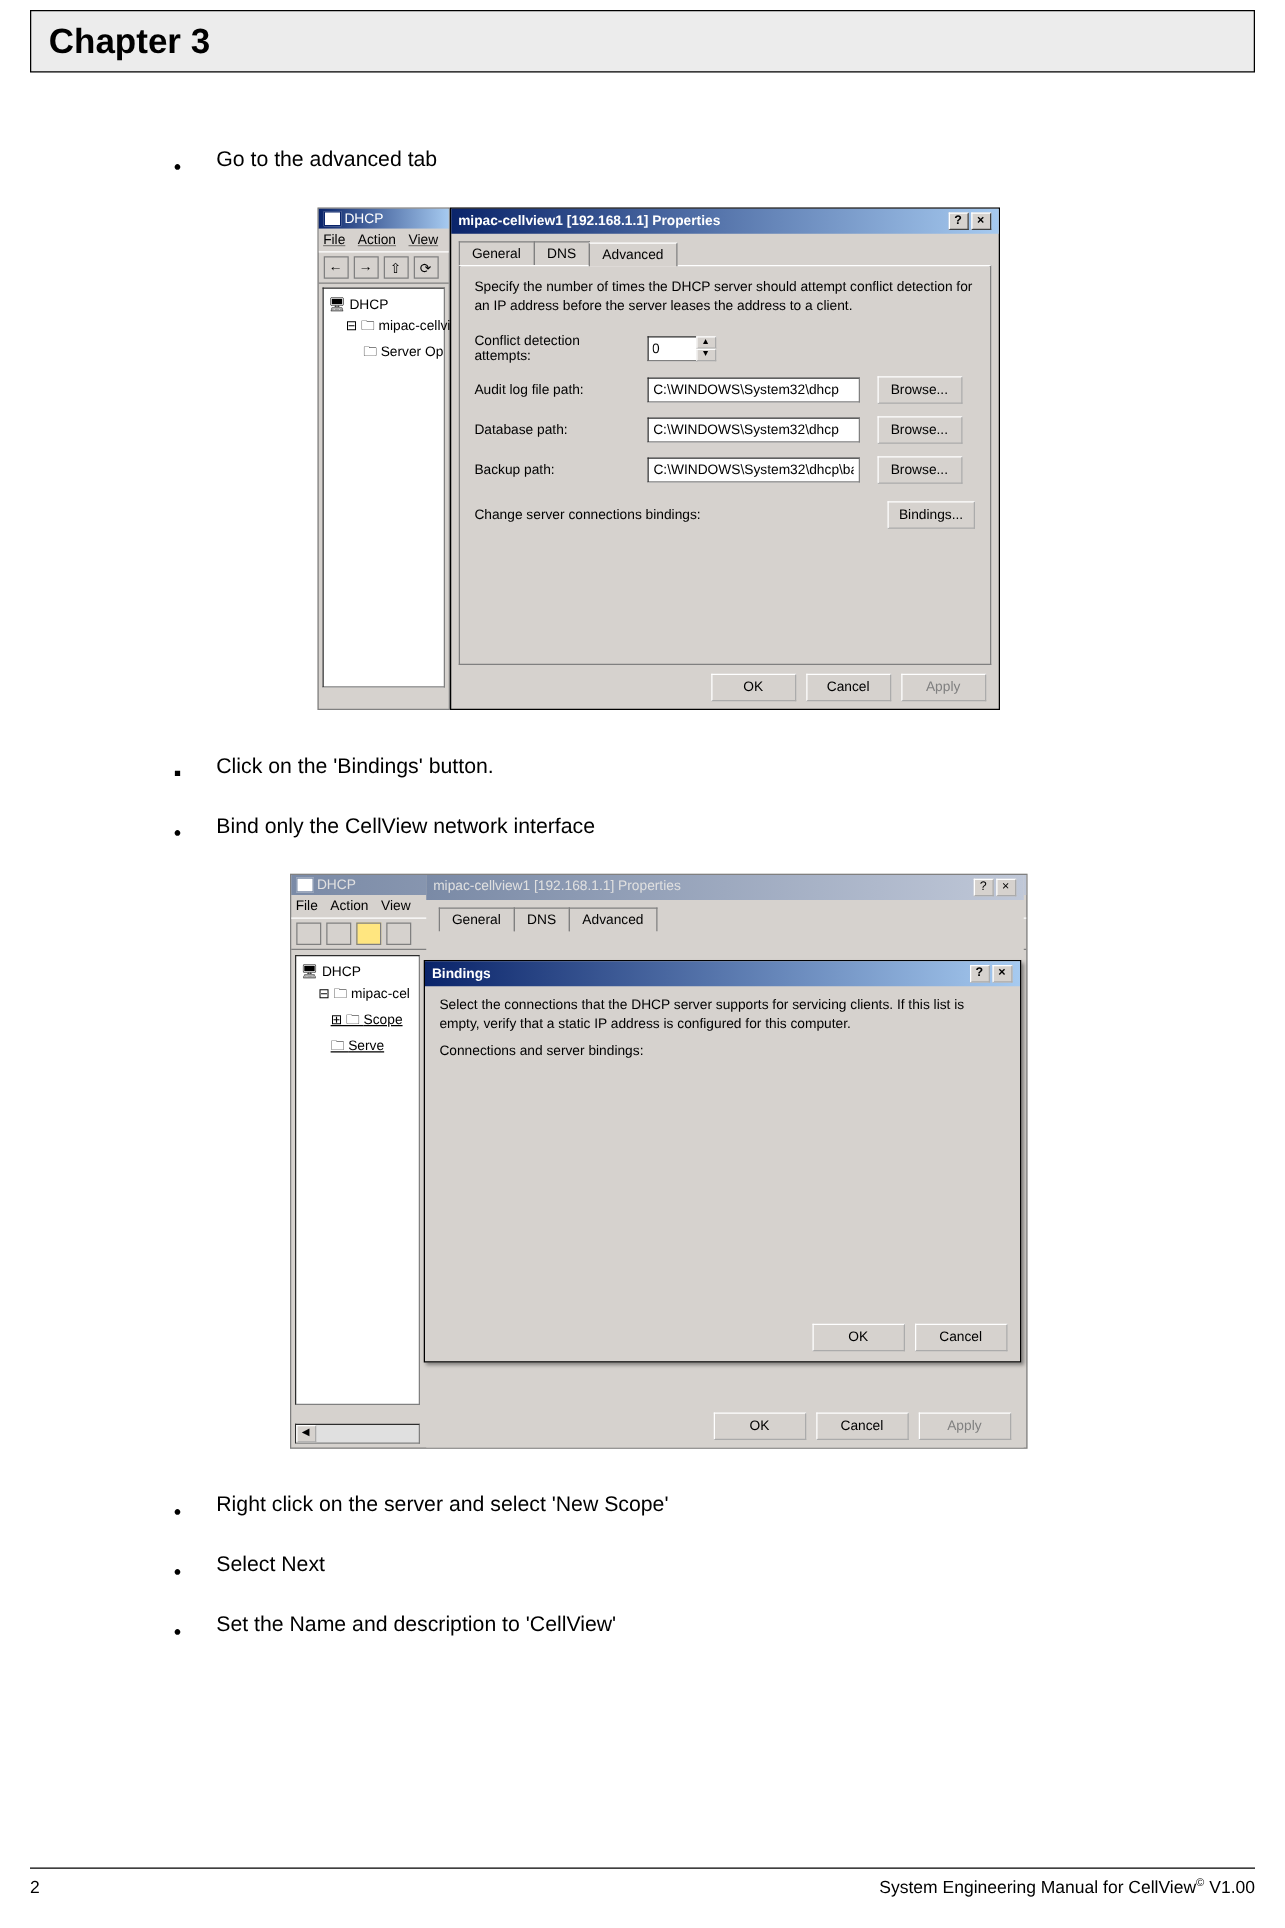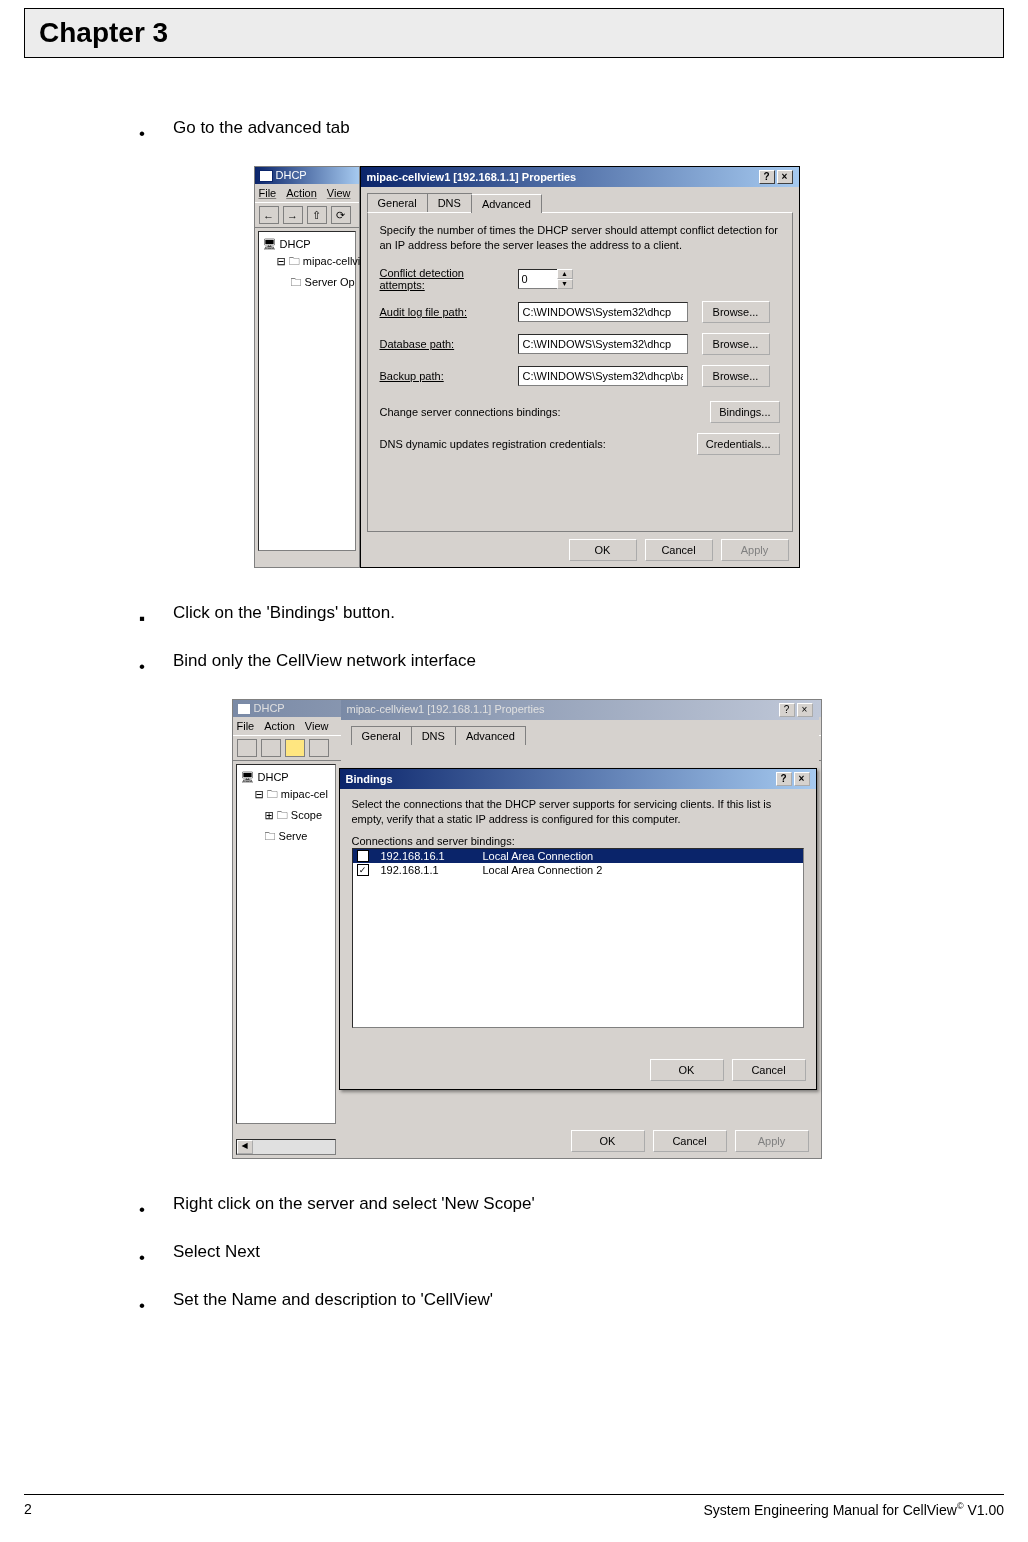--- a/index.html
+++ b/index.html
@@ -30,21 +30,21 @@
 .dlg1 { position:absolute; left:106px; top:0; width:440px; height:402px; background:#d6d2ce; border:1px solid #000; }
 .dlg1 .titlebar { background: linear-gradient(to right,#0a246a,#a6caf0); color:#fff; padding:3px 6px; font-weight:bold; font-size:11px; display:flex; justify-content:space-between; align-items:center; }
 .dlg1 .sysbtns { display:flex; gap:2px; }
 .dlg1 .sysbtn { width:16px; height:14px; background:#d6d2ce; border:1px solid #fff; border-right-color:#404040; border-bottom-color:#404040; font-size:10px; text-align:center; line-height:12px; color:#000; }
 .dlg1 .tabs { display:flex; padding:6px 6px 0 6px; }
 .dlg1 .tab { padding:3px 10px; border:1px solid #808080; border-bottom:none; background:#d6d2ce; margin-right:-1px; font-size:11px; }
 .dlg1 .tab.active { background:#d6d2ce; position:relative; top:1px; z-index:2; border-top:1px solid #fff; }
 .dlg1 .tabbody { margin:0 6px 6px 6px; border:1px solid #808080; border-top:1px solid #fff; padding:10px 12px 14px 12px; height:320px; position:relative; }
 .dlg1 .intro { font-size:11px; line-height:1.35; margin-bottom:14px; }
 .dlg1 .row { display:flex; align-items:center; margin-bottom:10px; gap:8px; }
-.dlg1 .row label { width:130px; font-size:11px;text-decoration:underline; }
+.dlg1 .row label { width:130px; font-size:11px; }
 .dlg1 .spinner { display:flex; align-items:center; }
 .dlg1 .spinner input { width:40px; height:20px; border:1px inset #808080; padding:1px 3px; font-size:11px; }
 .dlg1 .spinbtns { display:flex; flex-direction:column; margin-left:-1px; }
 .dlg1 .spinbtns button { width:16px; height:10px; font-size:7px; line-height:6px; border:1px outset #fff; background:#d6d2ce; padding:0; }
 .dlg1 .textpath { height:20px; border:1px inset #808080; padding:1px 4px; background:#fff; font-size:11px; width:170px; }
 .dlg1 .btn { height:22px; border:1px outset #fff; background:#d6d2ce; font-size:11px; padding:0 8px; min-width:68px; }
 .dlg1 .row .btn { margin-left:6px; }
 .dlg1 .dlg-footer { position:absolute; bottom:6px; right:10px; display:flex; gap:8px; }
 .dlg1 .dlg-footer .btn.disabled { color:#808080; }
 .dlg1 .twoline { display:flex; justify-content:space-between; align-items:center; margin-bottom:10px; }
@@ -53,21 +53,21 @@
 
 .shot2 { display:inline-block; width:590px; height:460px; position:relative; font-family:"MS Sans Serif",Tahoma,sans-serif; font-size:11px; text-align:left; }
 .mmc2 { position:absolute; left:0; top:0; width:590px; height:460px; background:#d6d2ce; border:1px solid #808080; }
 .mmc2 .title { background: linear-gradient(to right,#7a8aa6,#c0c8d8); color:#e0e0e0; padding:2px 4px; font-size:11px; }
 .mmc2 .menubar { display:flex; gap:10px; padding:3px 4px; font-size:11px; }
 .mmc2 .toolbar { display:flex; gap:4px; padding:3px 4px; border-top:1px solid #fff; border-bottom:1px solid #808080; }
 .mmc2 .tb-btn { width:20px; height:18px; border:1px solid #808080; background:#d6d2ce; }
 .mmc2 .left { position:absolute; left:3px; top:64px; width:100px; bottom:34px; background:#fff; border:1px inset #808080; padding:4px; }
 .mmc2 .tree-item { white-space:nowrap; margin:2px 0; font-size:11px; }
 .mmc2 .tree-indent1 { padding-left:14px; }
-.mmc2 .tree-indent2 { padding-left:24px; }
+.mmc2 .tree-indent2 { padding-left:24px;text-decoration:underline; }
 .mmc2 .dlg2back { position:absolute; left:108px; top:0; right:2px; height:458px; background:#d6d2ce; }
 .mmc2 .backtitle { background: linear-gradient(to right,#7a8aa6,#c0c8d8); color:#e0e0e0; padding:3px 6px; font-size:11px; display:flex; justify-content:space-between; }
 .mmc2 .backtitle .sysbtns { display:flex; gap:2px; }
 .mmc2 .backtitle .sysbtn { width:16px; height:14px; background:#d6d2ce; border:1px outset #fff; font-size:10px; text-align:center; line-height:12px; color:#000; }
 .mmc2 .backtabs { display:flex; padding:6px 6px 0 10px; }
 .mmc2 .backtab { padding:3px 10px; border:1px solid #808080; border-bottom:none; background:#d6d2ce; margin-right:-1px; font-size:11px; }
 .mmc2 .backfooter { position:absolute; bottom:6px; right:10px; display:flex; gap:8px; }
 .mmc2 .backfooter .btn { height:22px; min-width:74px; border:1px outset #fff; background:#d6d2ce; font-size:11px; padding:0 8px; }
 .mmc2 .backfooter .btn.disabled { color:#808080; }
 .mmc2 .scroll { position:absolute; left:3px; bottom:3px; width:100px; height:16px; background:#e0e0e0; border:1px inset #808080; }
@@ -161,24 +161,20 @@
             </div>
             <div class="row">
               <label>Backup path:</label>
               <input class="textpath" value="C:\WINDOWS\System32\dhcp\ba" style="">
               <button class="btn">Browse...</button>
             </div>
             <div class="twoline" style="margin-top:14px;gap:43px;">
               <span>Change server connections bindings:</span>
               <button class="btn">Bindings...</button>
             </div>
-            <div class="twoline">
-              <span>DNS dynamic updates registration credentials:</span>
-              <button class="btn">Credentials...</button>
-            </div>
           </div>
           <div class="dlg-footer">
             <button class="btn">OK</button>
             <button class="btn">Cancel</button>
             <button class="btn disabled">Apply</button>
           </div>
         </div>
       </div>
     </div>
 
@@ -236,32 +232,20 @@
             <div class="titlebar">
               <span>Bindings</span>
               <div class="sysbtns">
                 <div class="sysbtn">?</div>
                 <div class="sysbtn">×</div>
               </div>
             </div>
             <div class="body">
               <div class="intro">Select the connections that the DHCP server supports for servicing clients. If this list is empty, verify that a static IP address is configured for this computer.</div>
               <div class="lbl">Connections and server bindings:</div>
-              <div class="listbox">
-                <div class="listrow sel">
-                  <span class="chk"></span>
-                  <span class="ip">192.168.16.1</span>
-                  <span>Local Area Connection</span>
-                </div>
-                <div class="listrow">
-                  <span class="chk">✓</span>
-                  <span class="ip">192.168.1.1</span>
-                  <span>Local Area Connection 2</span>
-                </div>
-              </div>
             </div>
             <div class="footer">
               <button class="btn">OK</button>
               <button class="btn">Cancel</button>
             </div>
           </div>
         </div>
       </div>
     </div>
 

